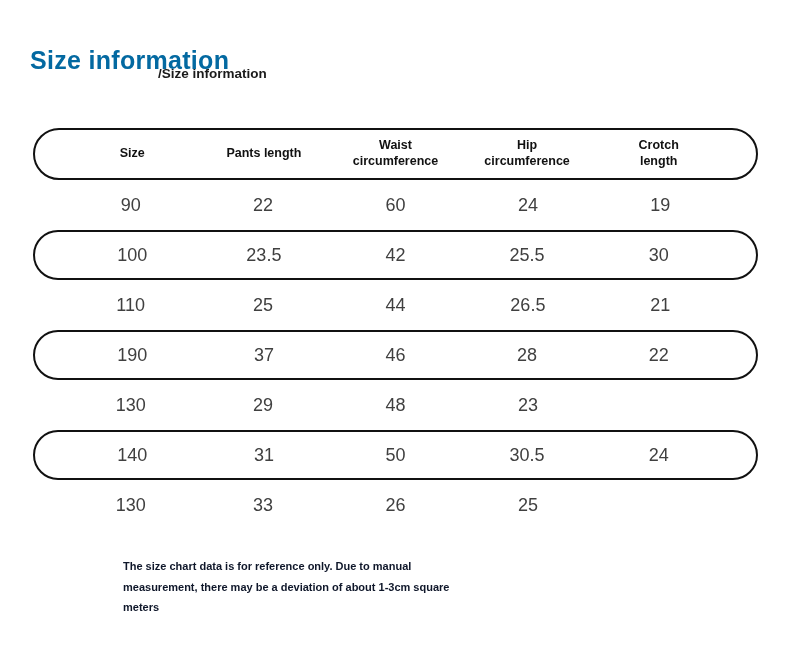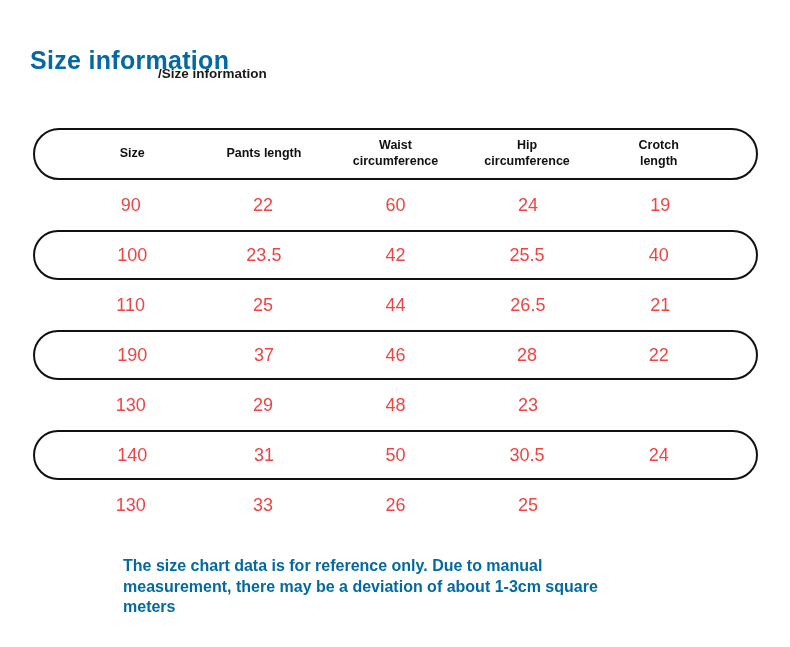--- a/index.html
+++ b/index.html
@@ -58,31 +58,31 @@
     height: 52px;
     font-size: 12.5px;
     font-weight: 700;
     line-height: 1.25;
   }
   .cell {
     white-space: pre-line;
   }
   .num-cell {
     font-size: 18px;
-    color: #ef4444;
+    color: #404040;
   }
   .disclaimer {
     position: absolute;
     left: 123px;
     top: 556px;
     width: 560px;
-    font-size: 16px;
+    font-size: 11px;
     font-weight: 700;
     line-height: 20.5px;
-    color: #0369a1;
+    color: #0f172a;
   }
 </style>
 </head>
 <body>
 
 <div class="page-title">Size information</div>
 <div class="page-subtitle">/Size information</div>
 
 <div class="size-table">
 
@@ -103,21 +103,21 @@
     <span class="cell num-cell">60</span>
     <span class="cell num-cell">24</span>
     <span class="cell num-cell">19</span>
   </div>
 
   <div class="trow pill">
     <span class="cell num-cell">100</span>
     <span class="cell num-cell">23.5</span>
     <span class="cell num-cell">42</span>
     <span class="cell num-cell">25.5</span>
-    <span class="cell num-cell">40</span>
+    <span class="cell num-cell">30</span>
   </div>
 
   <div class="trow">
     <span class="cell num-cell">110</span>
     <span class="cell num-cell">25</span>
     <span class="cell num-cell">44</span>
     <span class="cell num-cell">26.5</span>
     <span class="cell num-cell">21</span>
   </div>
 

